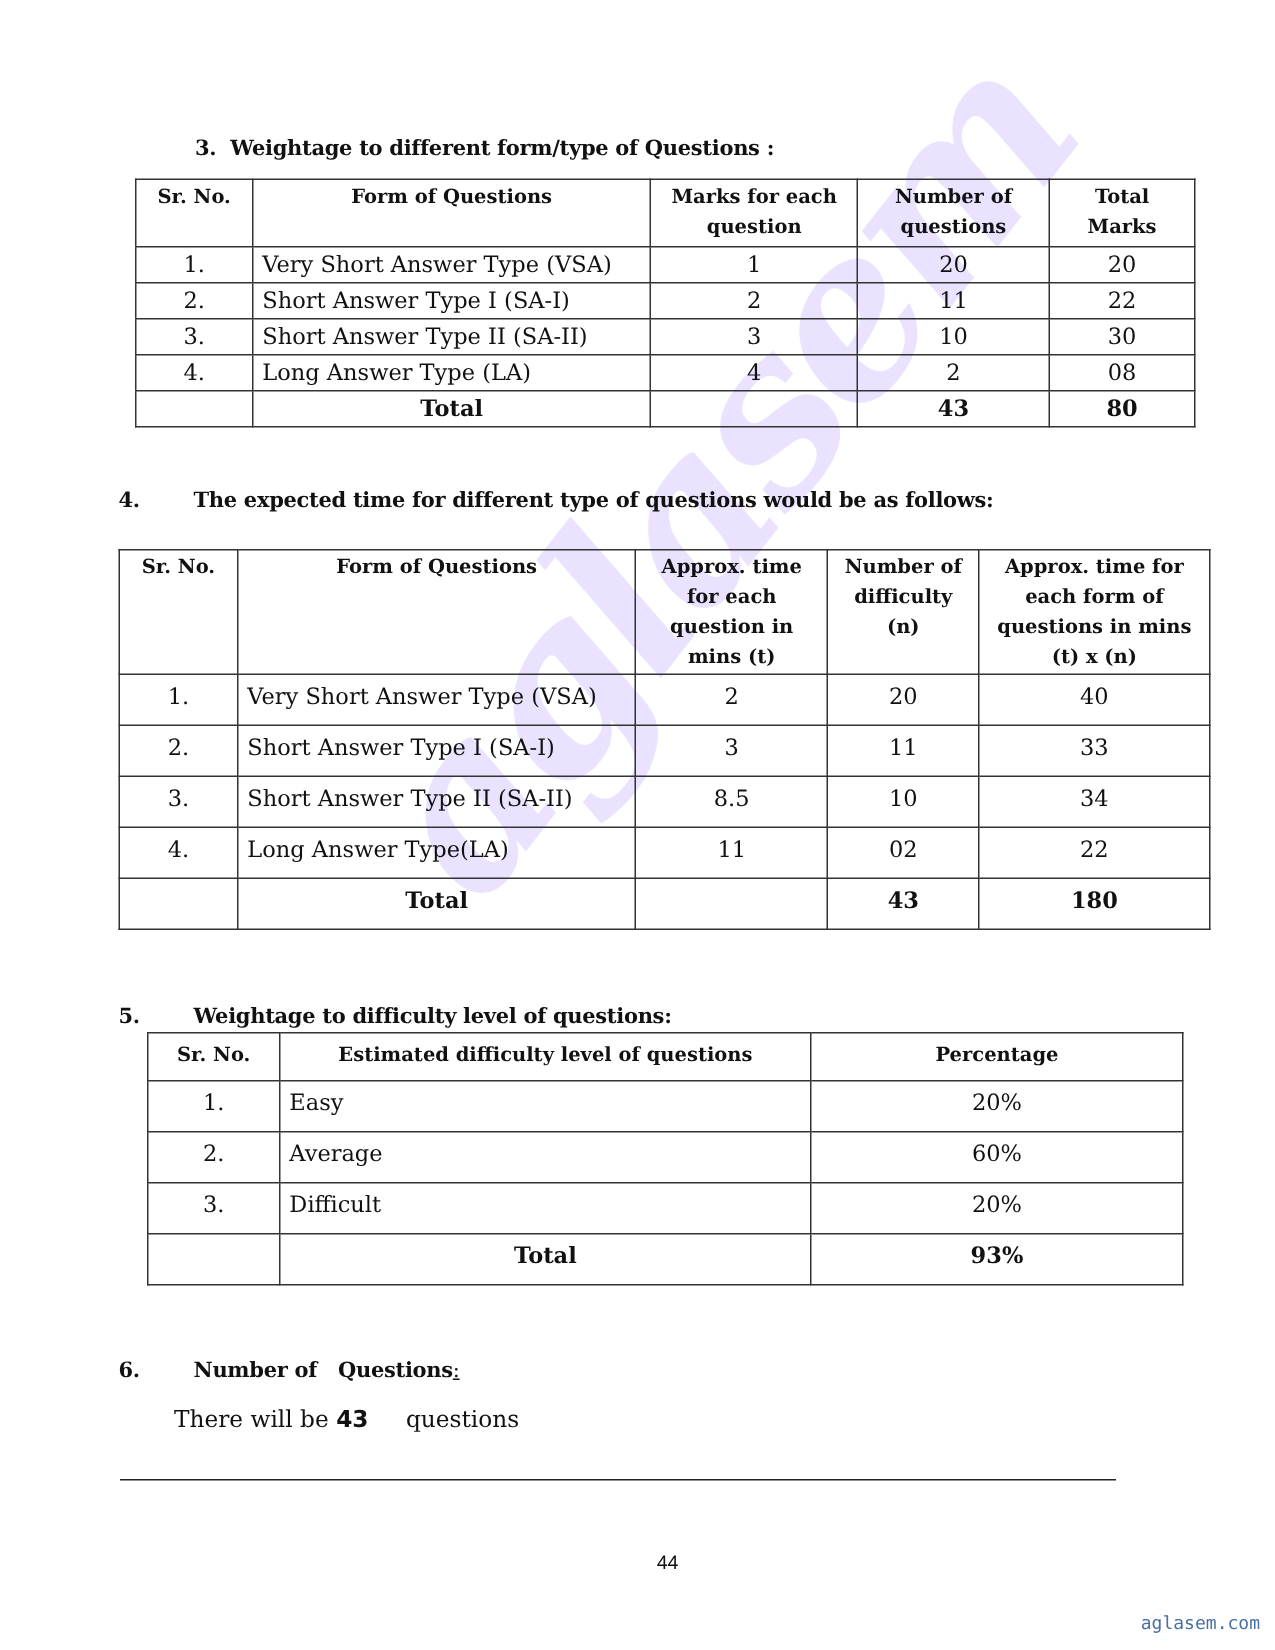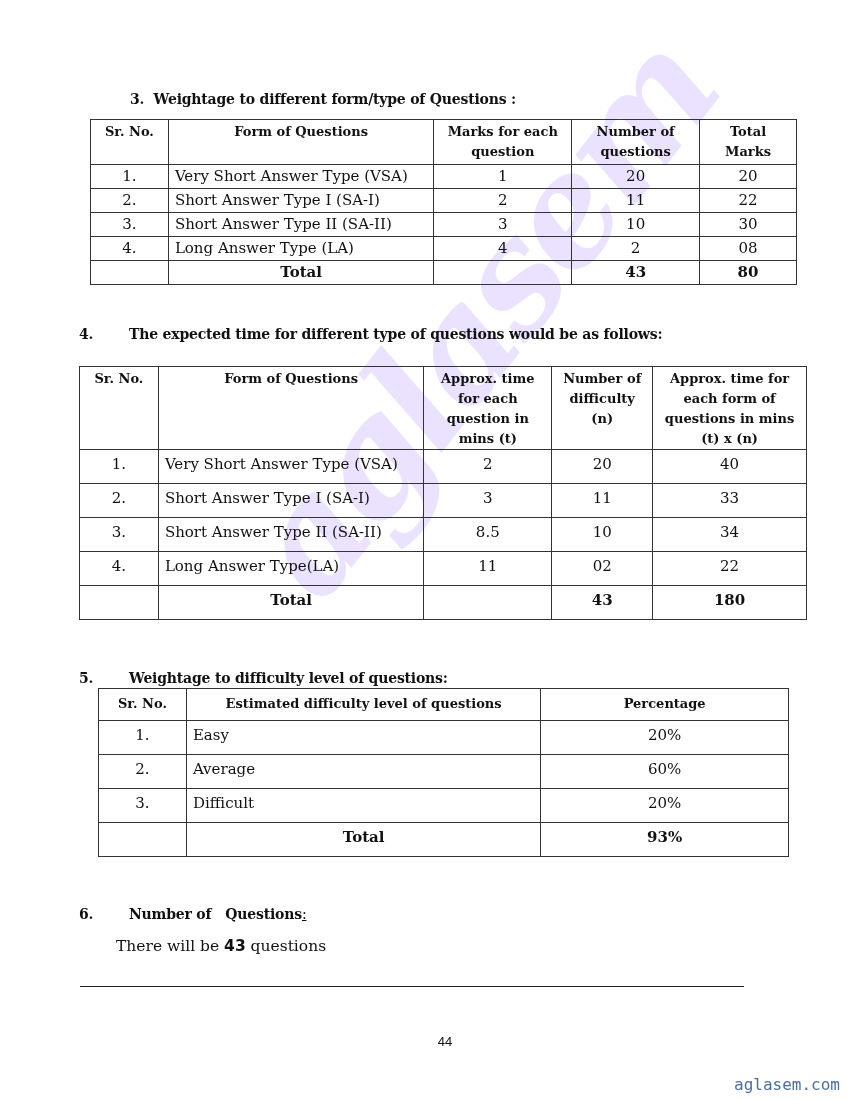--- a/index.html
+++ b/index.html
@@ -69,21 +69,21 @@
       border-top: 1px solid #222222;
     }
     .page-number {
       position: absolute; left: 0; width: 850px; top: 1034px;
       text-align: center;
       font-family: "Liberation Sans", sans-serif; font-size: 13px; padding-left: 20px;
     }
     .site-footer {
       position: absolute; right: 10px; top: 1075px;
       font-family: "DejaVu Sans Mono", "Liberation Mono", monospace;
-      font-size: 16px; color: #4a6fa5;
+      font-size: 12px; color: #4a6fa5;
     }
     .watermark {
       position: absolute; left: 210px; top: 520px;
       font-family: "DejaVu Serif", "Liberation Serif", serif;
       font-style: italic; font-weight: bold;
       font-size: 150px; color: #d9ccff; opacity: 0.55;
       transform: rotate(-52deg); transform-origin: left top;
       pointer-events: none; letter-spacing: -6px;
       z-index: 0;
     }
@@ -258,21 +258,21 @@
           <td class="c b">93%</td>
         </tr>
       </tbody>
     </table>
 
     <div class="heading" style="left:79px; top:904px;">
       <span class="num" style="width:50px;">6.</span><span style="white-space:pre;">Number of   Questions</span><span style="text-decoration:underline; font-weight:normal;">:</span>
     </div>
 
     <div class="body-text">
-      <span style="white-space:pre;">There will be </span><span class="strong">43</span><span style="white-space:pre;"> questions</span>
+      <span style="white-space:pre;">There will be </span><span class="strong">43</span><span style="white-space:pre;margin-left:20px;"> questions</span>
     </div>
 
     <div class="hr"></div>
 
     <div class="page-number">44</div>
 
     <div class="site-footer">aglasem.com</div>
   </div>
 </div>
 

